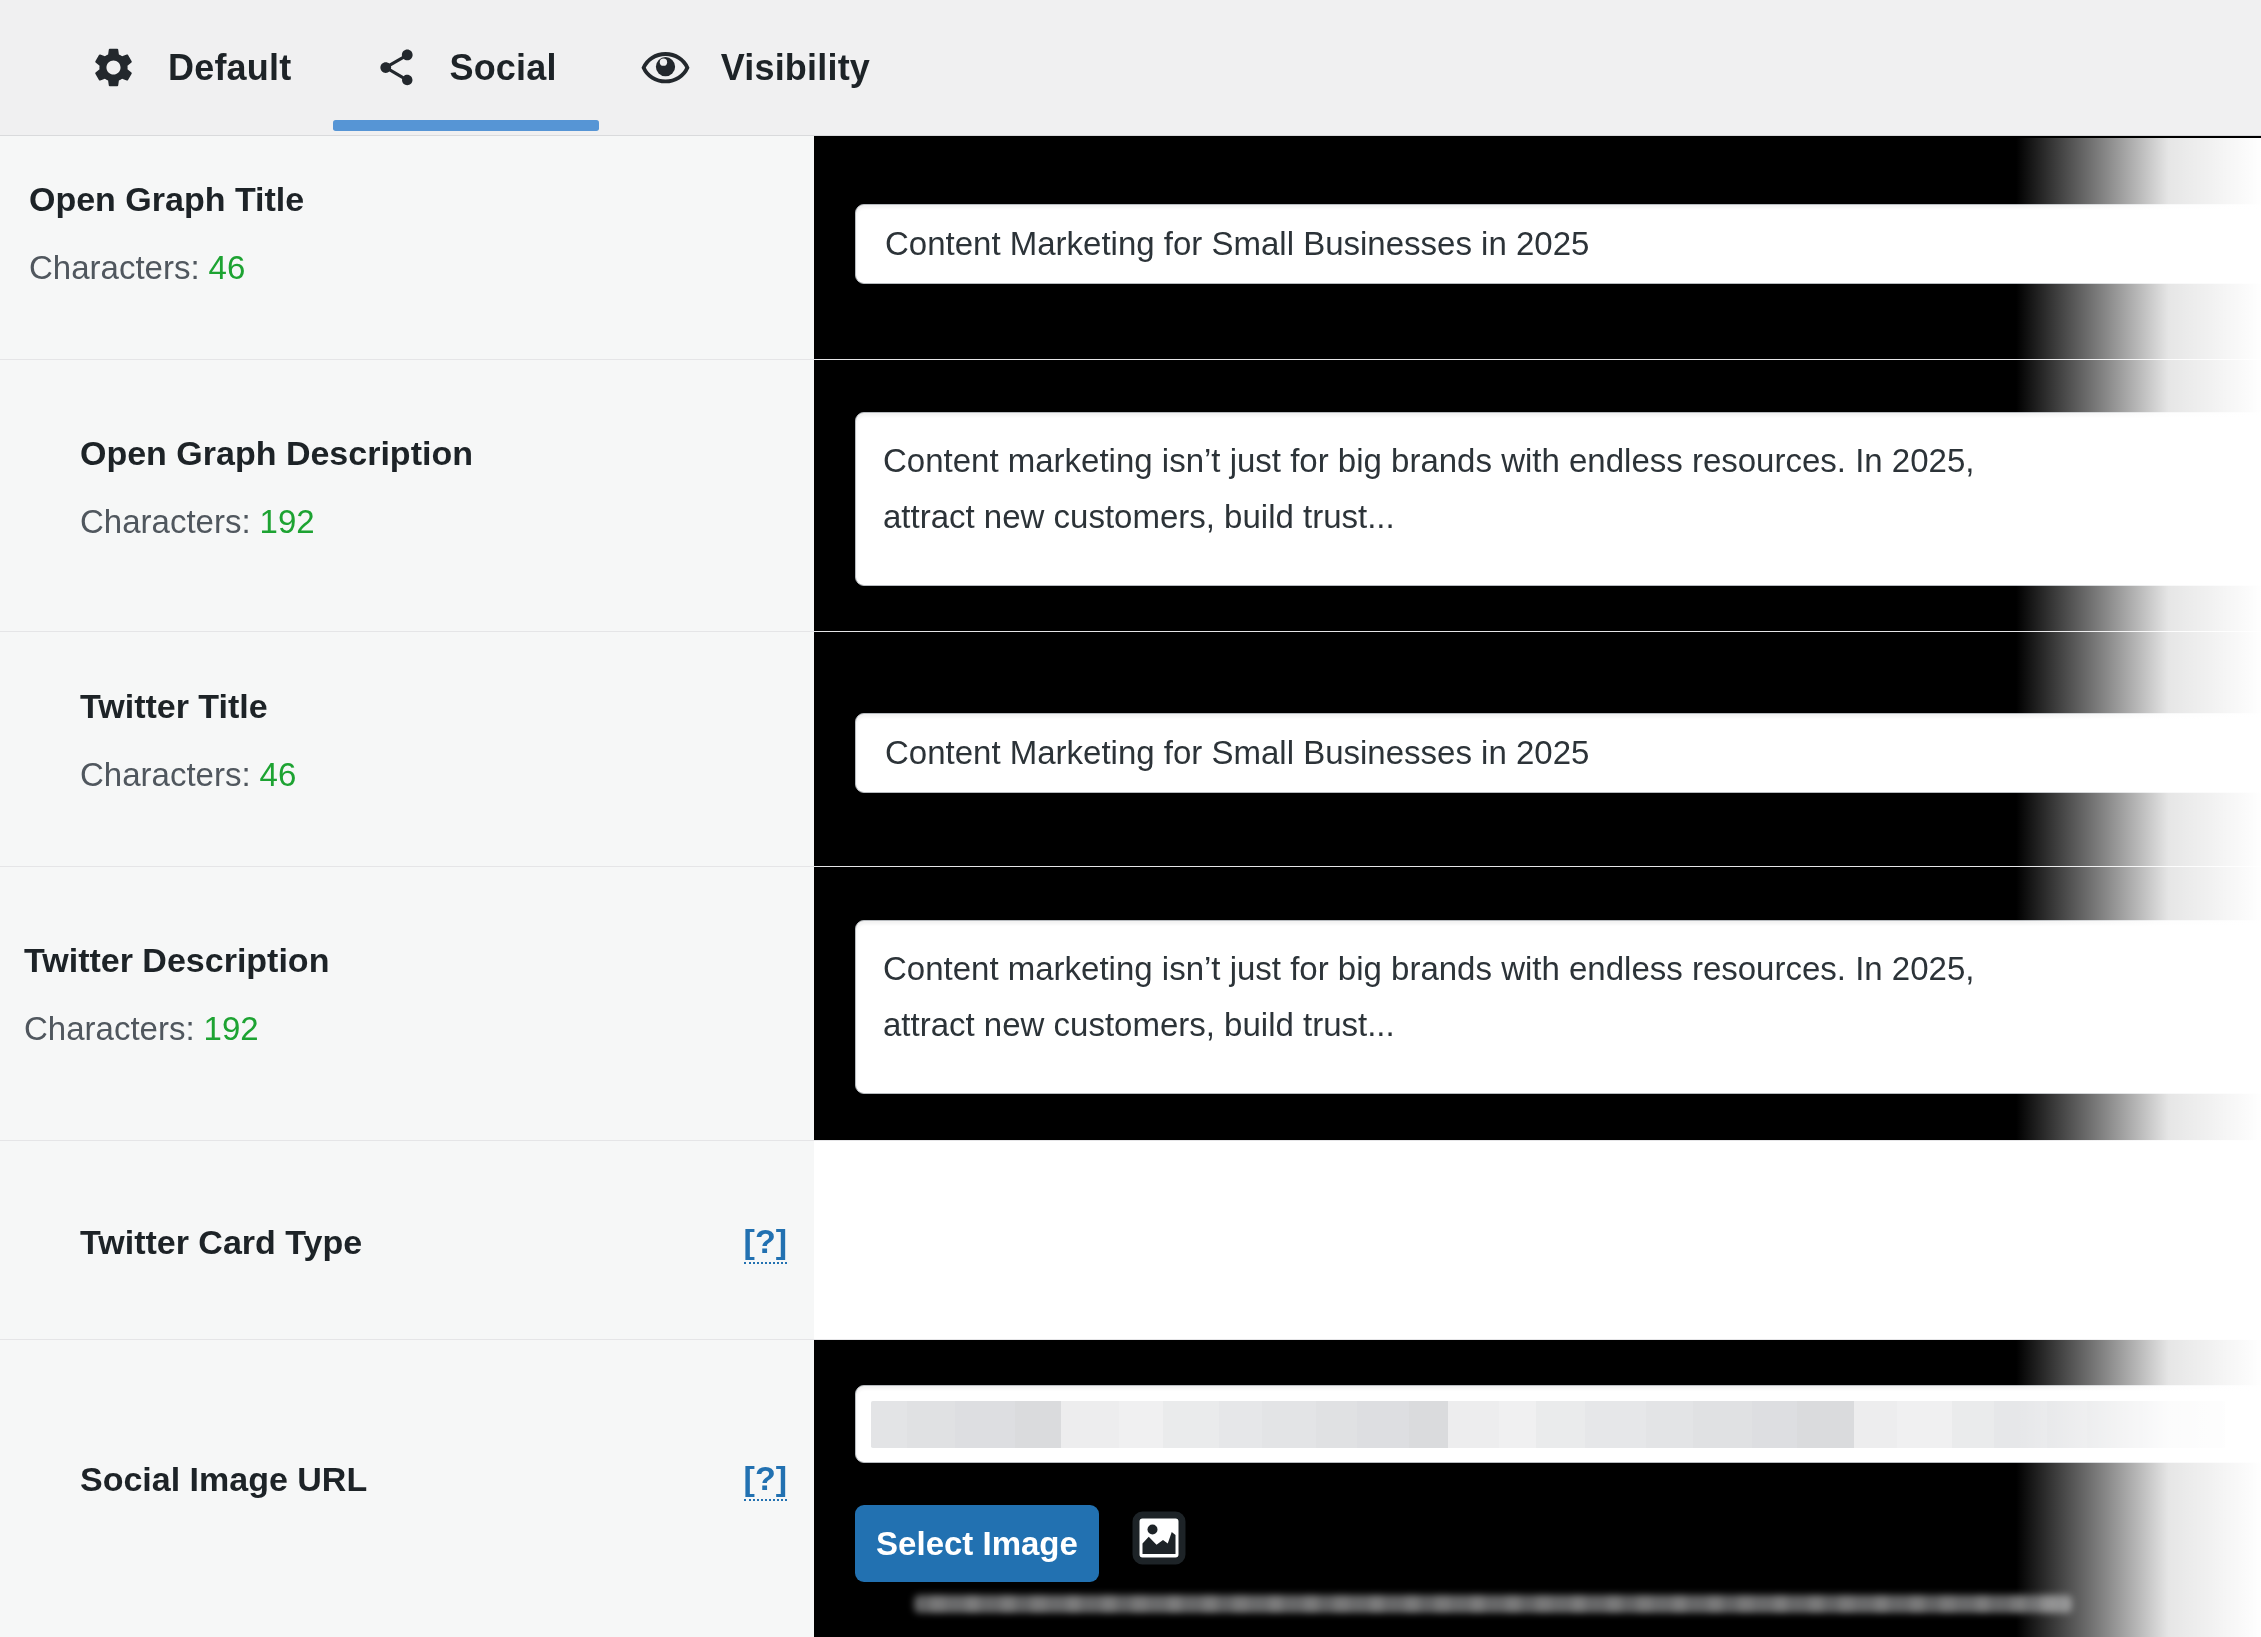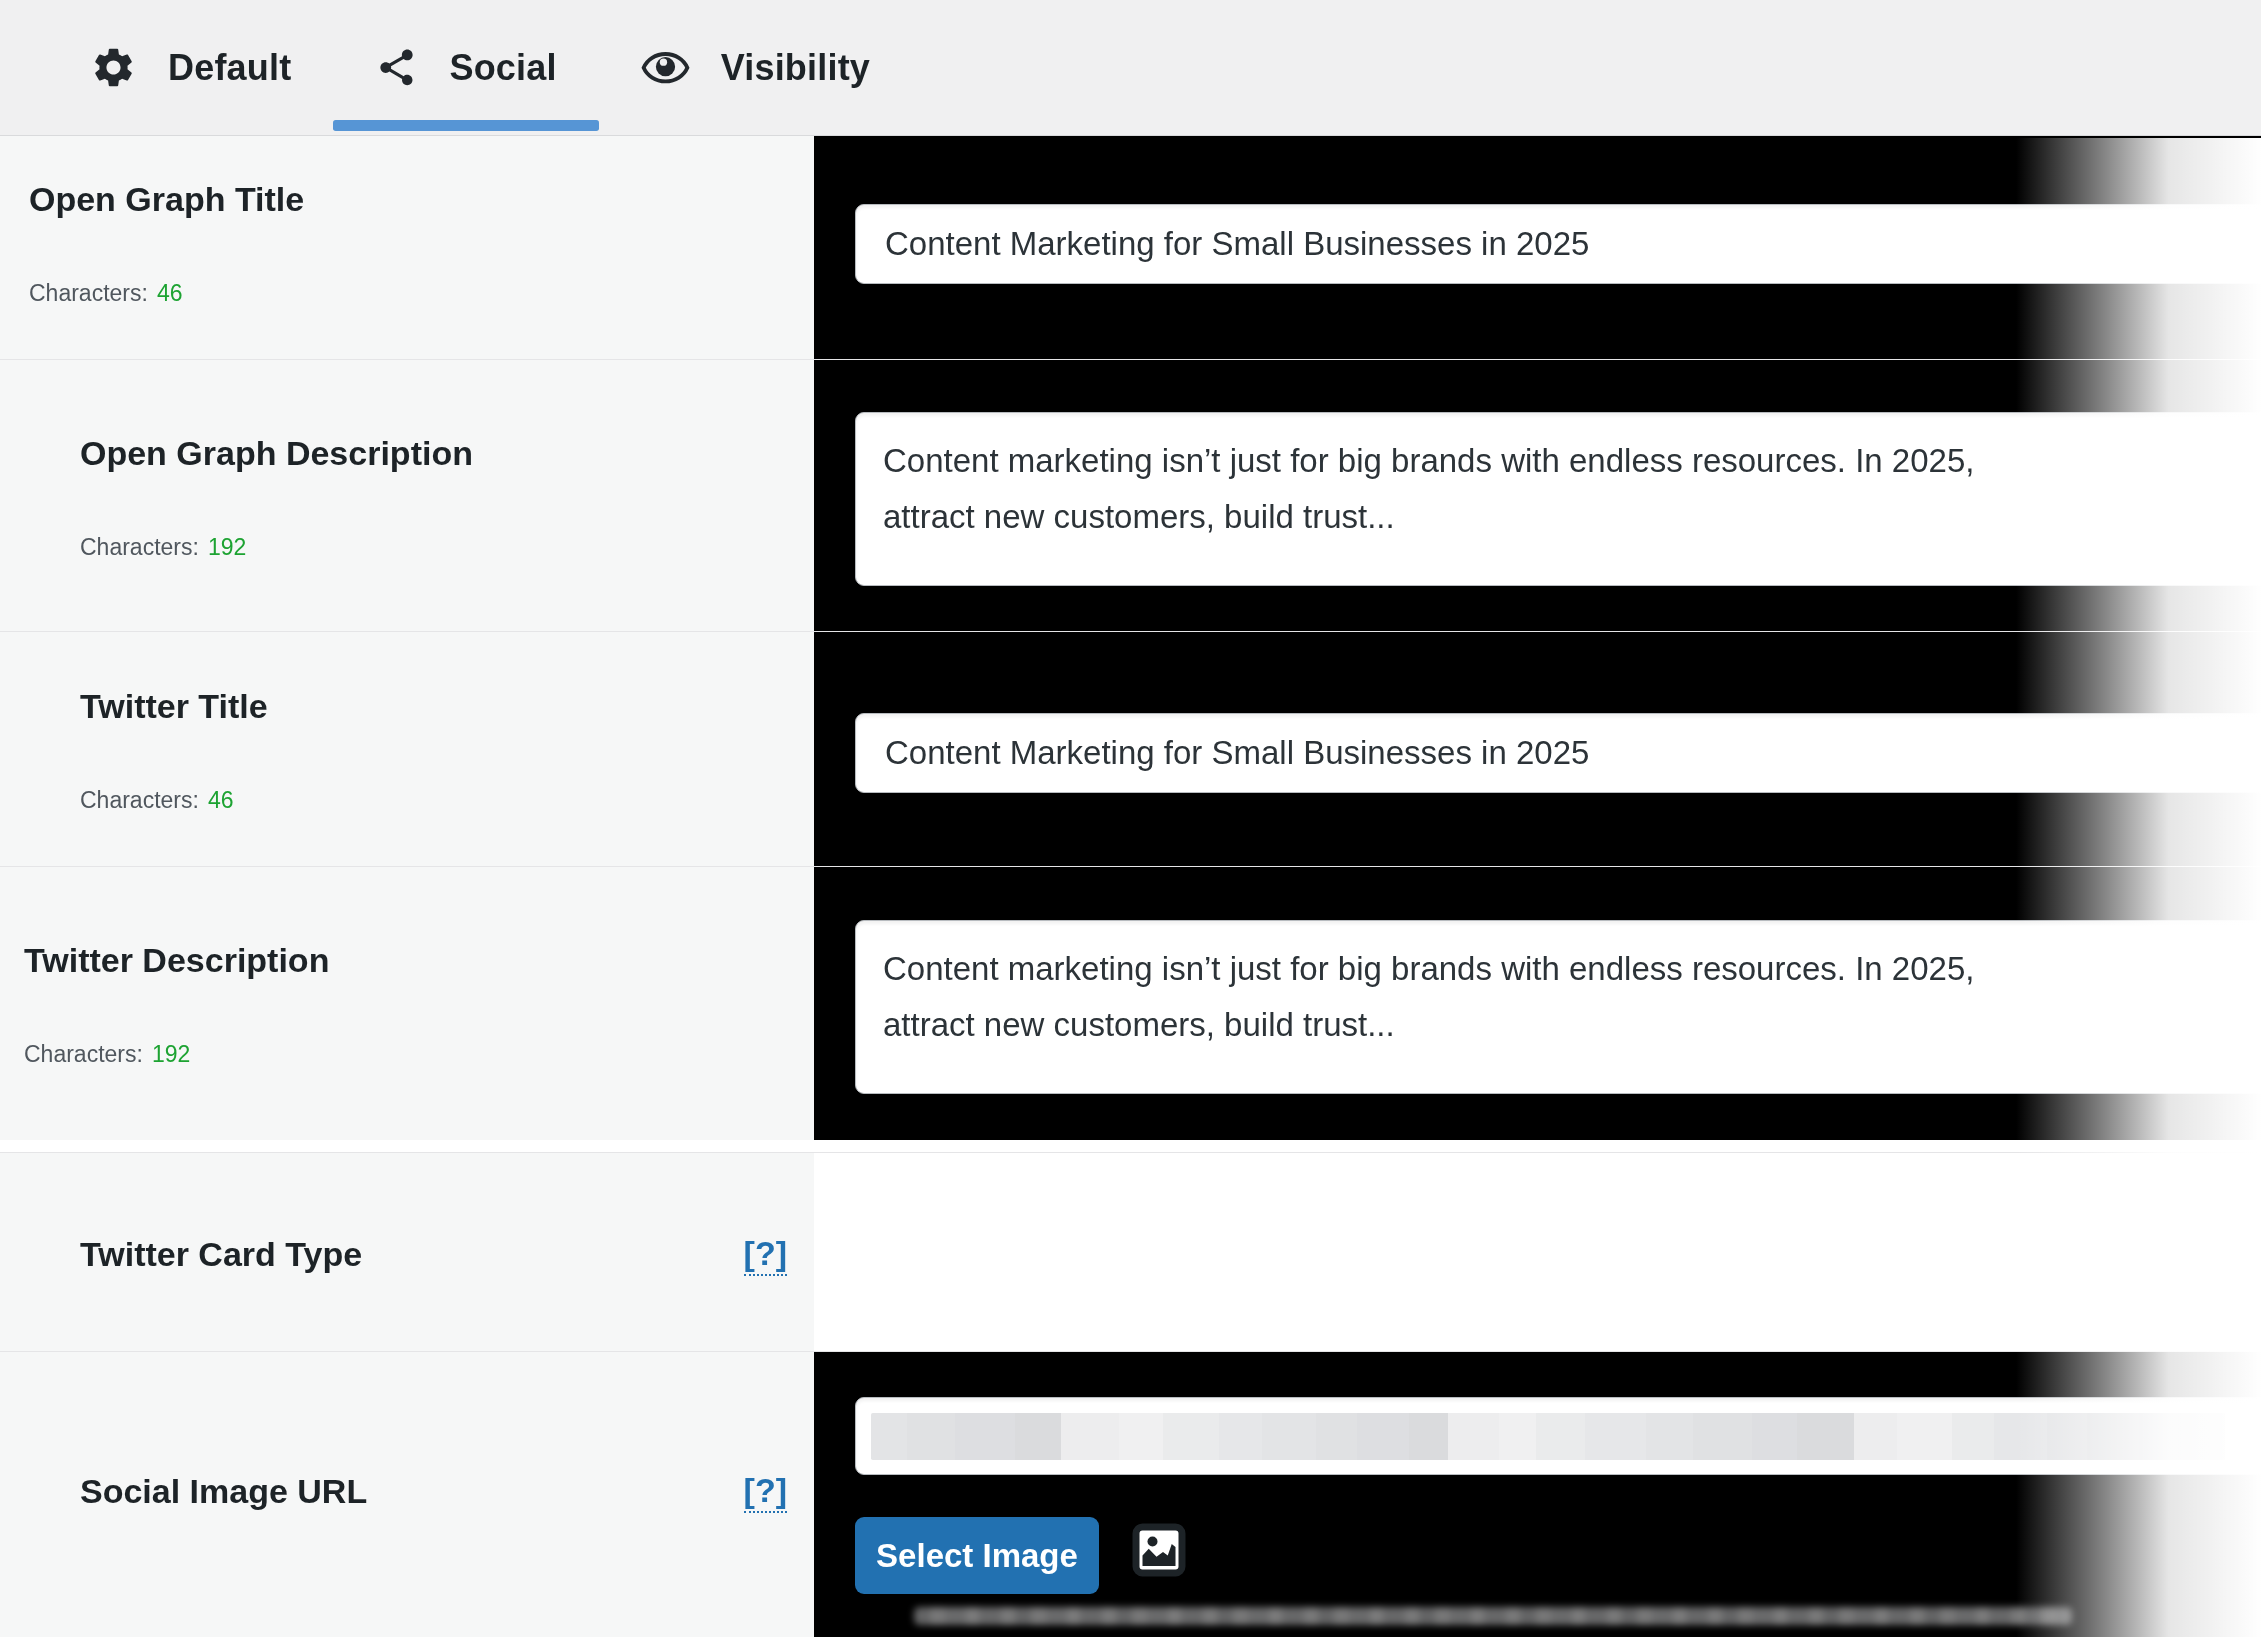--- a/index.html
+++ b/index.html
@@ -55,39 +55,39 @@
     background: #f6f7f7;
     position: relative;
     padding-left: 80px;
   }
   .cell-right { flex: 1; position: relative; background: #000000; }
 
   .row-og-title   { height: 223px; }
   .row-og-desc    { height: 272px; }
   .row-tw-title   { height: 235px; justify-content: flex-end; }
   .row-tw-desc    { height: 274px; }
-  .row-card-type  { height: 199px; margin-top: 12px; }
+  .row-card-type  { height: 199px; }
   .row-image-url  { height: 299px; }
 
   .row-og-title  .cell-left { padding-top: 42px; padding-left: 29px; }
   .row-og-desc   .cell-left { padding-top: 72px; }
   .row-tw-title  .cell-left { padding-top: 53px; }
   .row-tw-desc   .cell-left { padding-top: 72px; padding-left: 24px; }
   .row-card-type .cell-left { padding-top: 80px; }
   .row-image-url .cell-left { padding-top: 118px; }
 
   .field-label {
     font-size: 34px;
     font-weight: 700;
     line-height: 42px;
     color: #1d2327;
   }
   .chars-line {
-    margin-top: 53px;
-    font-size: 23px;
+    margin-top: 28px;
+    font-size: 33px;
     line-height: 40px;
     color: #50575e;
   }
   .chars-count { color: #1da332; font-weight: 400; margin-left: 9px; }
 
   .help-link {
     position: absolute;
     right: 27px;
     font-size: 34px;
     font-weight: 600;

